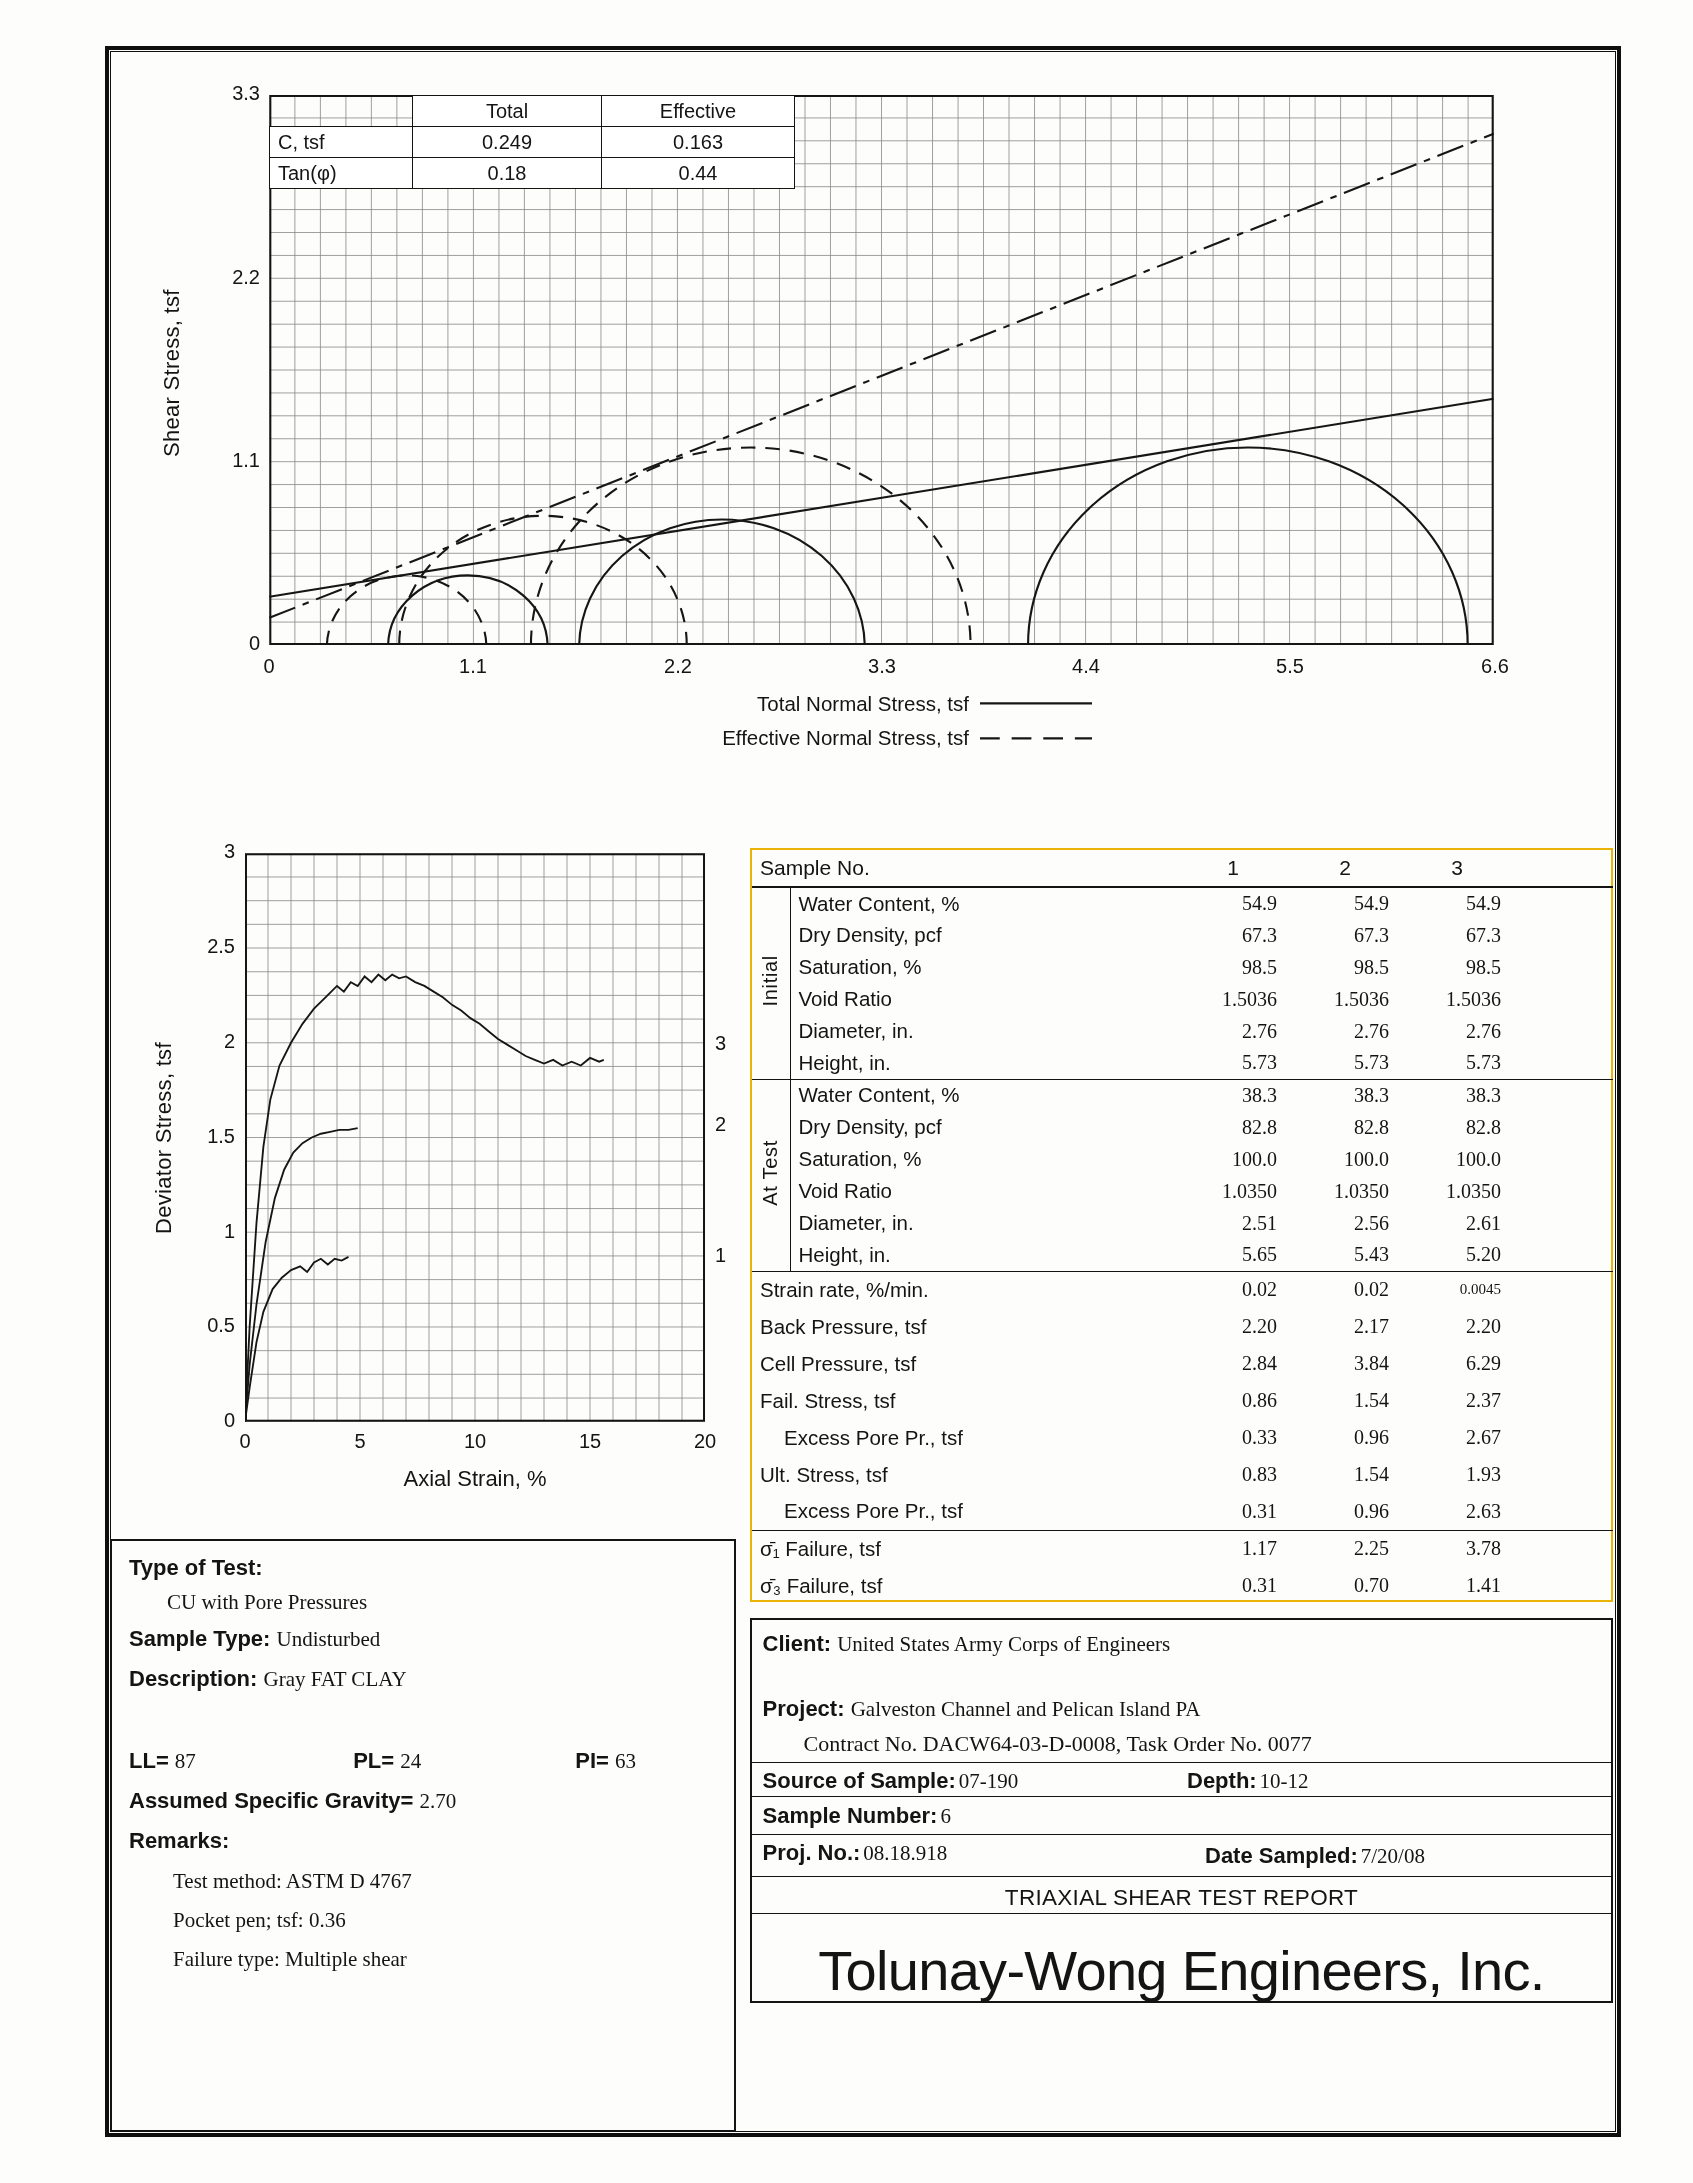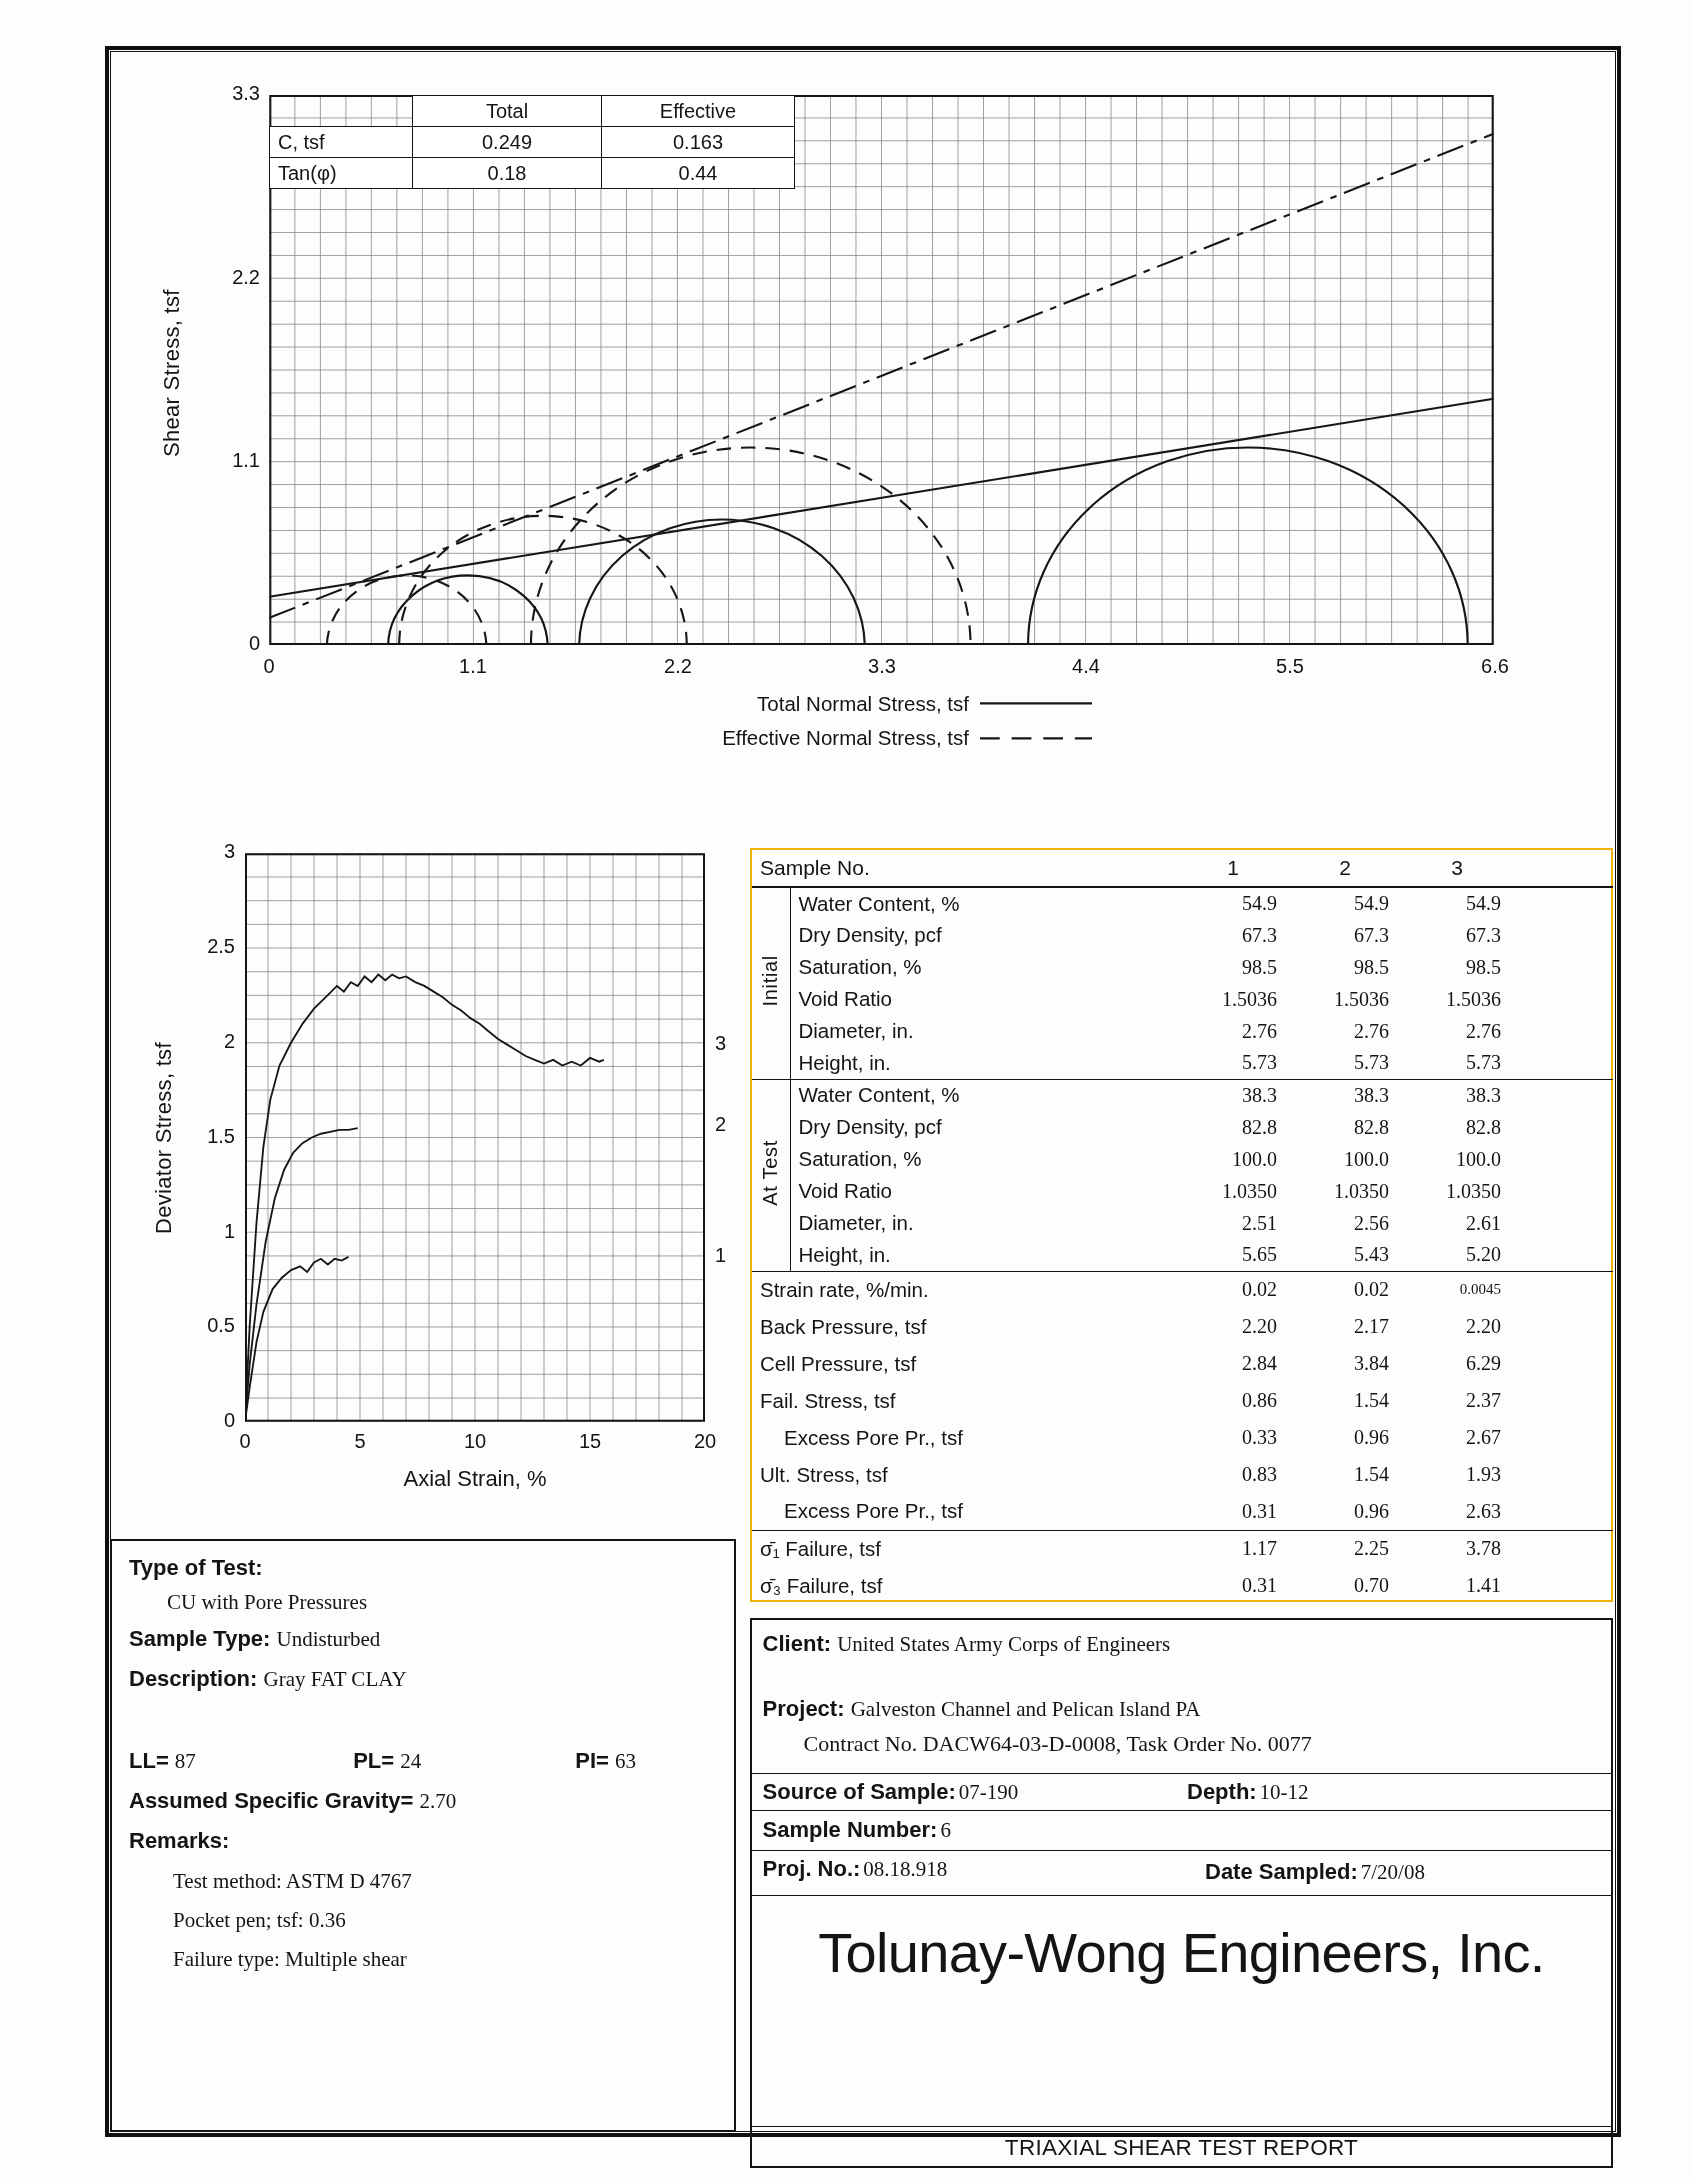--- a/index.html
+++ b/index.html
@@ -44,21 +44,21 @@
   #sample-table td.rot span{writing-mode:vertical-rl;transform:rotate(180deg);font-size:20px;letter-spacing:0.7px}
   .test-box{position:absolute;left:110px;top:1539px;width:626px;height:593px;border:2px solid #141414;padding:10.6px 12px 0 17px}
   .ti-row{font-size:22px;line-height:32px}
   .blab{font-weight:bold;font-size:22px}
   .ser{font-family:"Liberation Serif",serif;font-size:21px;font-weight:normal}
   .ind1{padding-left:38px}
   .mt4{margin-top:2.6px}.mt8{margin-top:5.3px}.mt10{margin-top:6.6px}.mt12{margin-top:8px}.mt76{margin-top:50px}
   .att{display:inline-block}
   .att.w1{width:218px}.att.w2{width:216px}
   .rem{padding-left:44px}
-  .client-box{position:absolute;left:750px;top:1618px;width:863px;height:550px;border:2px solid #141414;display:flex;flex-direction:column}
+  .client-box{position:absolute;left:750px;top:1618px;width:863px;height:385px;border:2px solid #141414;display:flex;flex-direction:column}
   .cb-sec{position:relative;padding:5.3px 10.6px 0 10.6px}
   .cb-line{border-top:1.7px solid #141414}
   .cb-a{height:153px;padding-top:8px}
   .cb-b{height:37px}
   .cb-c{height:40px;padding-top:6px}
   .cb-d{height:45px;}
   .cb-e{height:40px;text-align:center;padding-top:8px}
   .cb-f{flex:1;text-align:center;padding-top:28px}
   .cb-row{font-size:22px;line-height:32px}
   .proj-row{margin-top:33px}
@@ -456,25 +456,25 @@
       <span class="blab">Source of Sample:</span> <span class="ser">07-190</span>
       <span class="abs-depth"><span class="blab">Depth:</span> <span class="ser">10-12</span></span>
     </div>
     <div class="cb-sec cb-line cb-c">
       <span class="blab">Sample Number:</span> <span class="ser">6</span>
     </div>
     <div class="cb-sec cb-line cb-d">
       <span class="blab">Proj. No.:</span> <span class="ser">08.18.918</span>
       <span class="abs-date"><span class="blab">Date Sampled:</span> <span class="ser">7/20/08</span></span>
     </div>
+    <div class="cb-sec cb-line cb-e">
+      <span class="report-title">TRIAXIAL SHEAR TEST REPORT</span>
+    </div>
     <div class="cb-sec cb-line cb-f">
       <span class="company">Tolunay-Wong Engineers, Inc.</span>
-    </div>
-    <div class="cb-sec cb-line cb-e">
-      <span class="report-title">TRIAXIAL SHEAR TEST REPORT</span>
     </div>
   </div>
 <span class="tick mx" style="left: 269px;">0</span>
     <span class="tick mx" style="left: 473px;">1.1</span>
     <span class="tick mx" style="left: 678px;">2.2</span>
     <span class="tick mx" style="left: 882px;">3.3</span>
     <span class="tick mx" style="left: 1086px;">4.4</span>
     <span class="tick mx" style="left: 1290px;">5.5</span>
     <span class="tick mx" style="left: 1495px;">6.6</span>
     <span class="tick my" style="top: 632px;">0</span>

